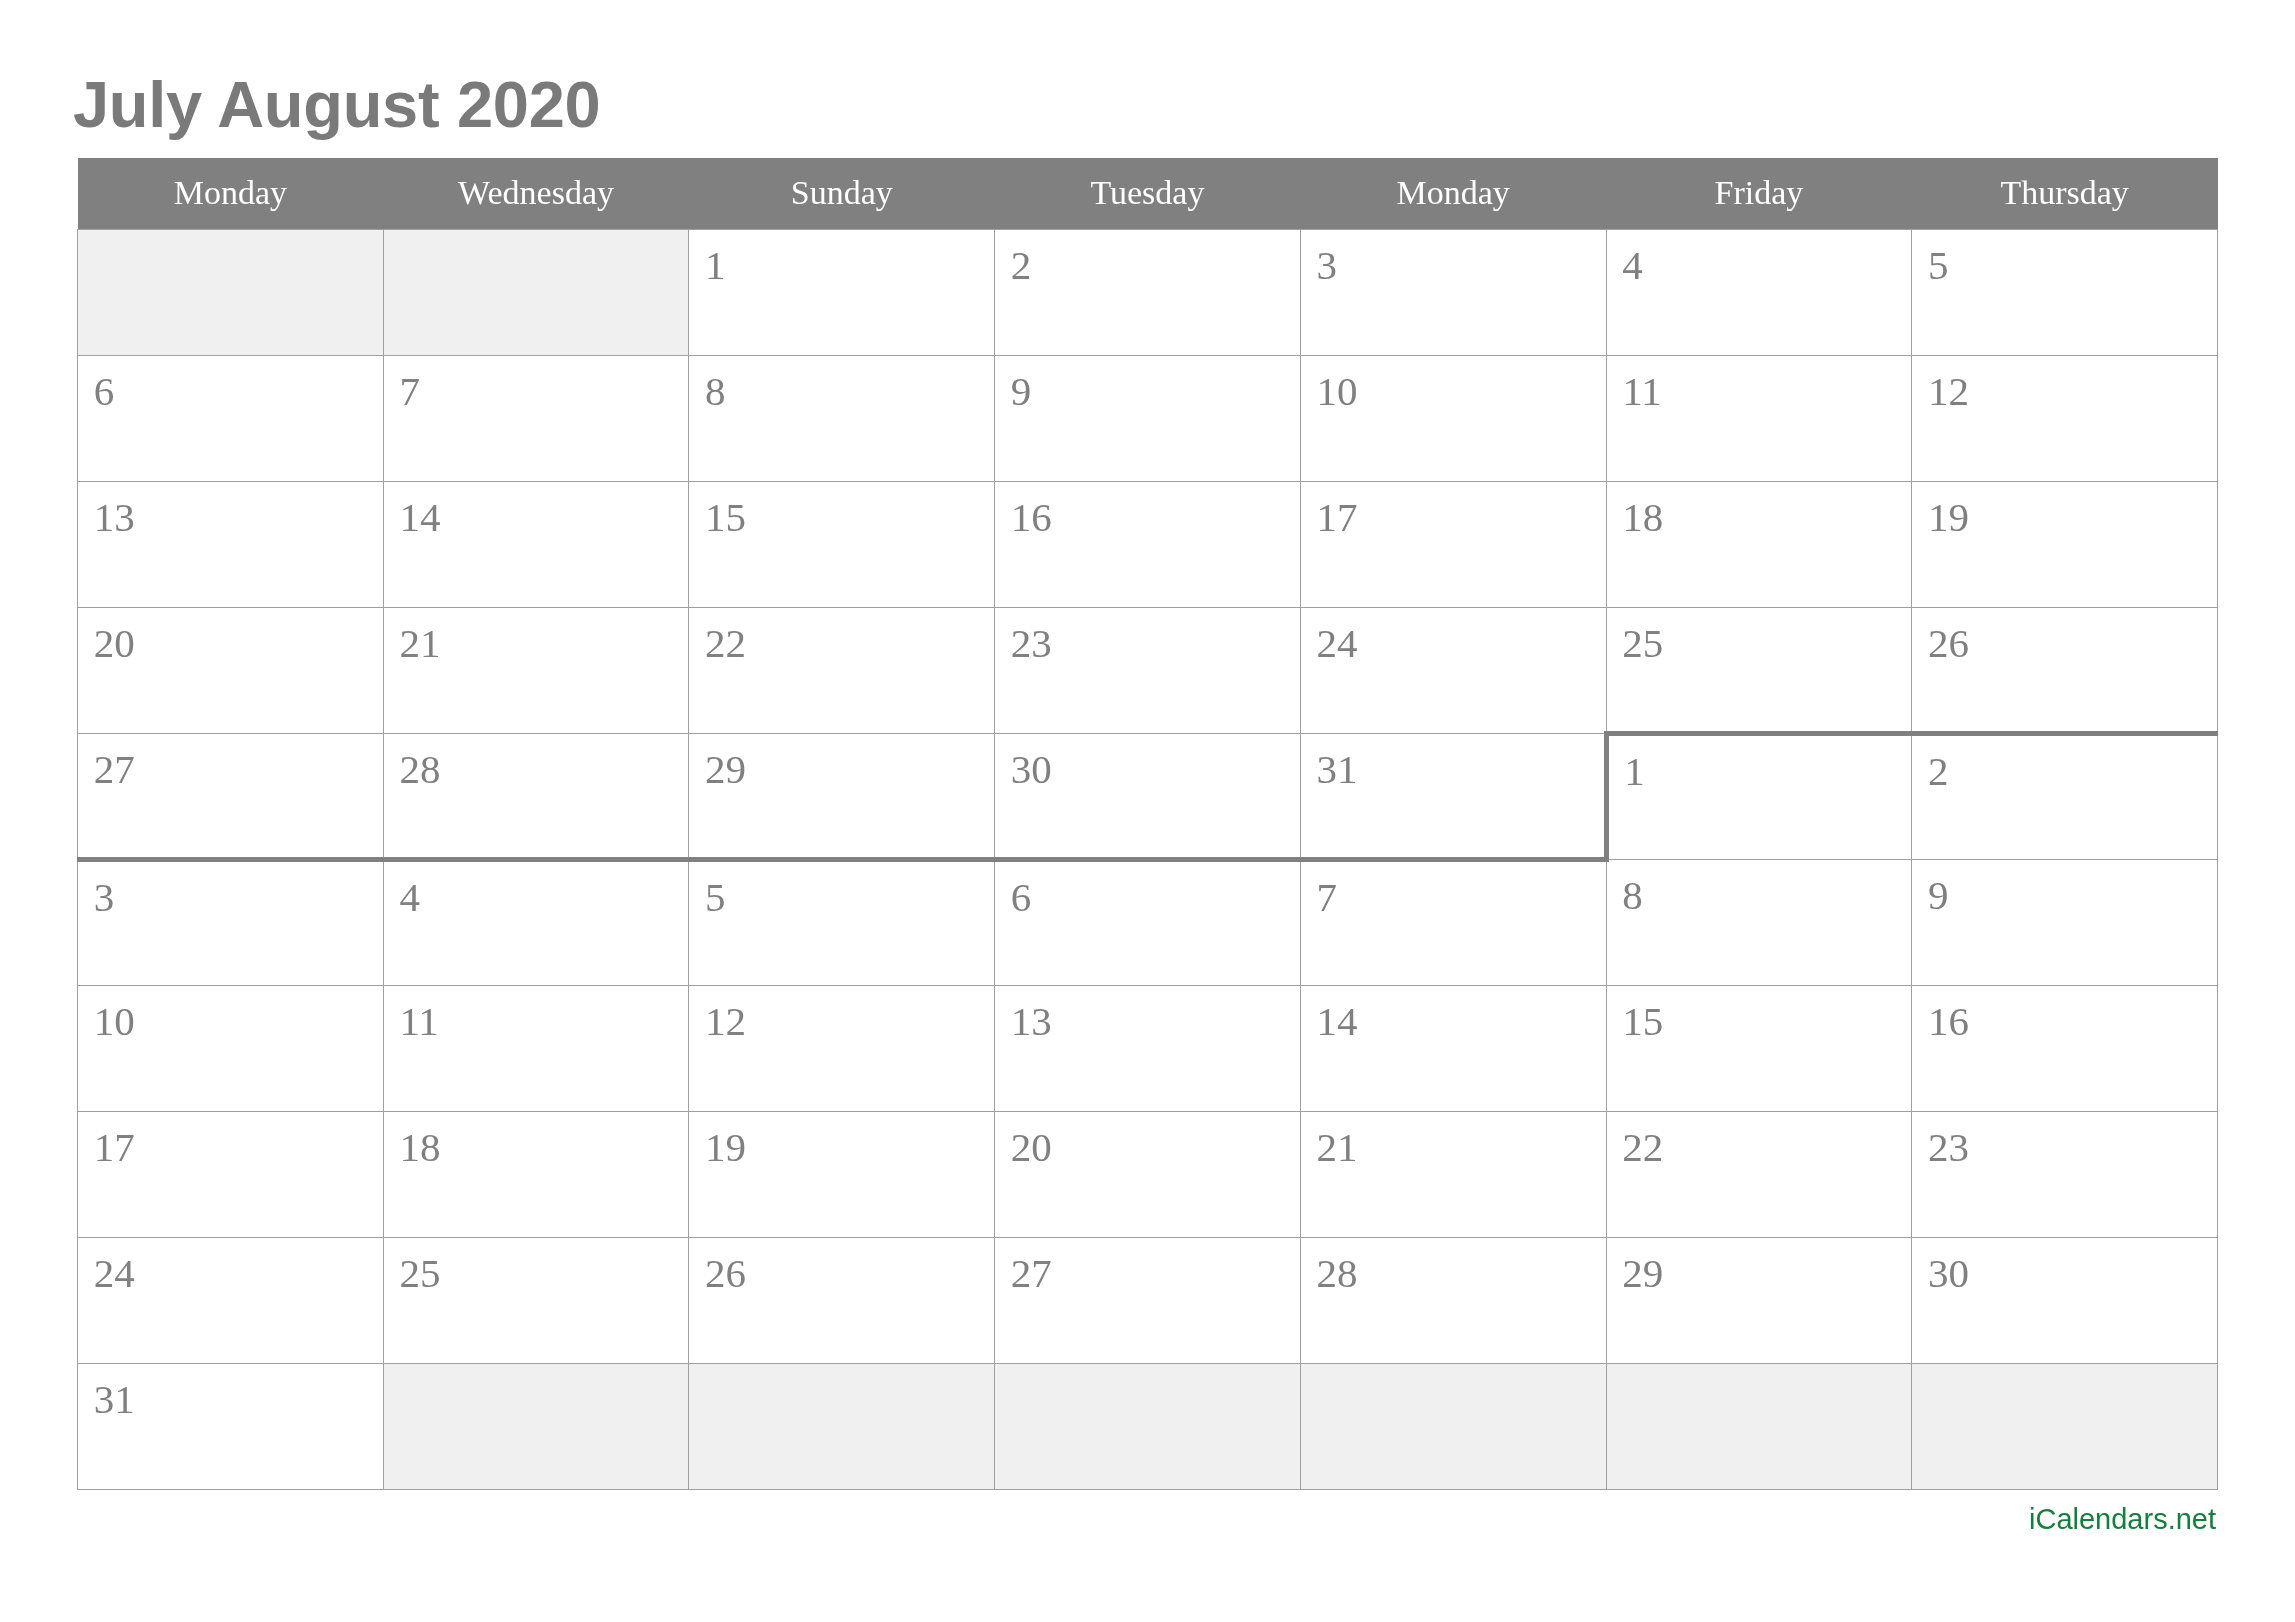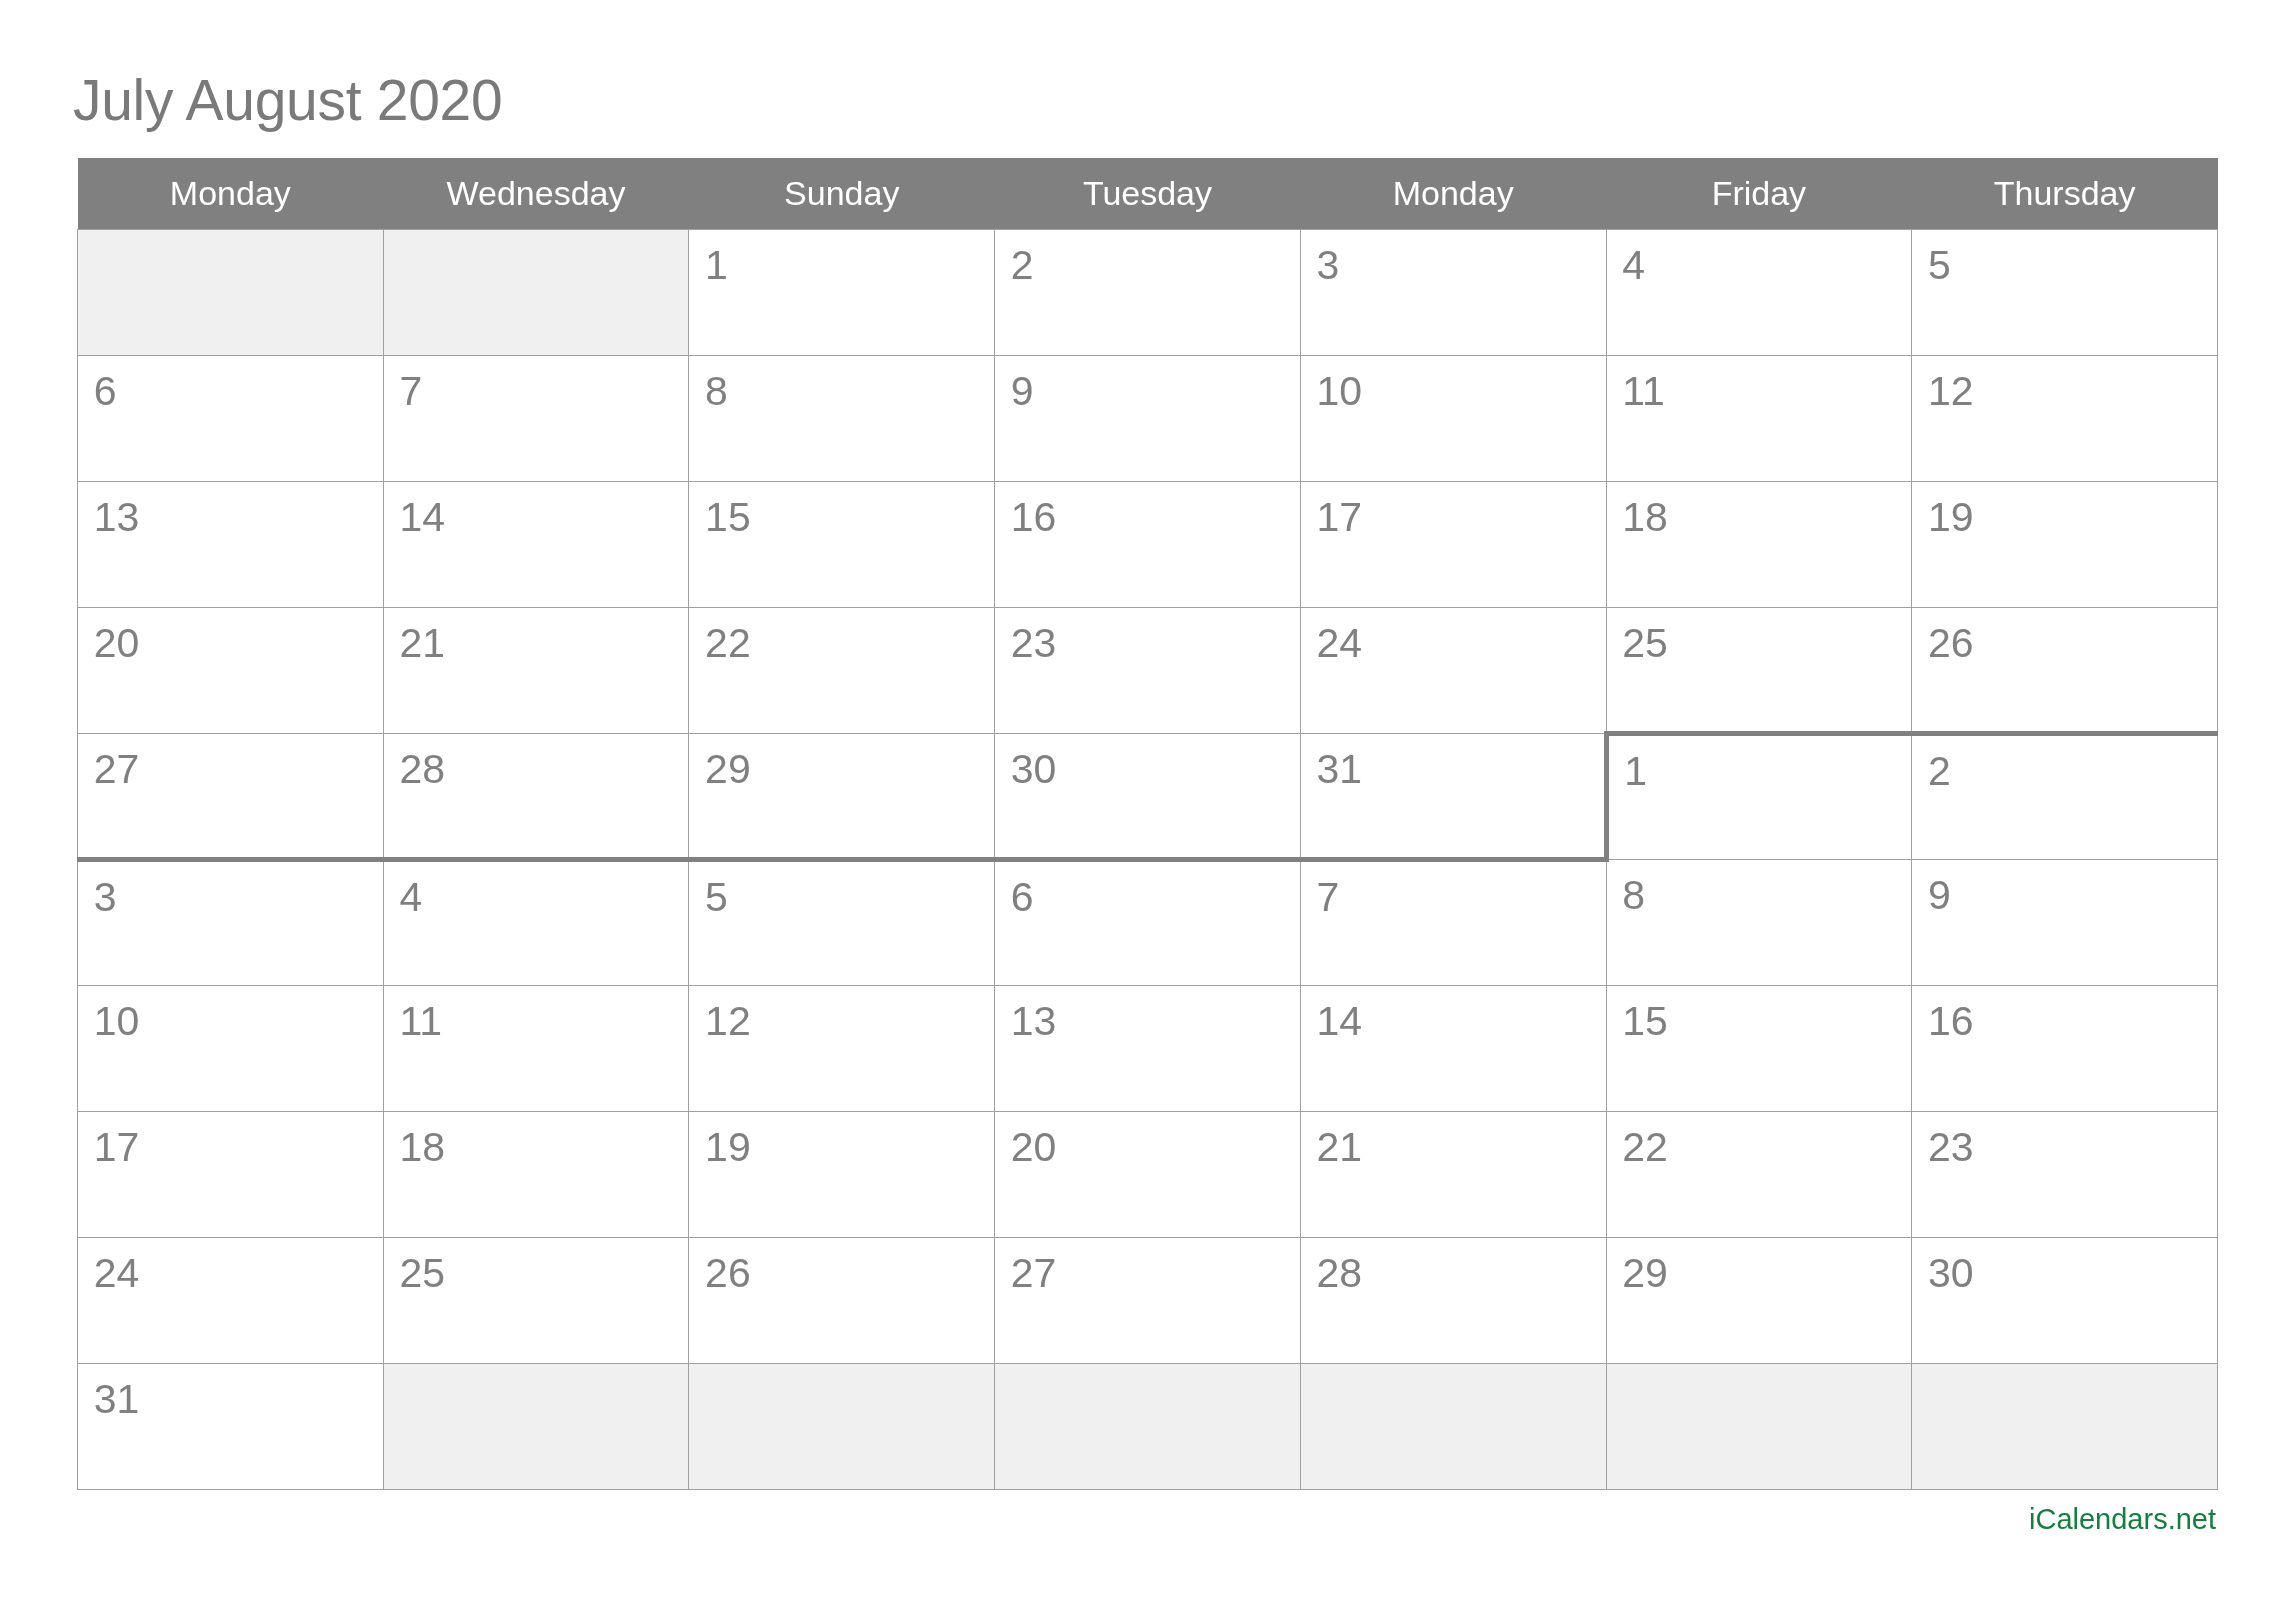--- a/index.html
+++ b/index.html
@@ -12,34 +12,35 @@
   .page {
     position: relative;
     width: 2295px;
     height: 1623px;
     background: #ffffff;
   }
   .cal-title {
     position: absolute;
     left: 73px;
     top: 71px;
-    font-size: 57px;
-    font-weight: normal;
+    font-size: 65px;
+    font-weight: bold;
     color: #7a7a7a;
     letter-spacing: -0.3px;
     line-height: 1.05;
     white-space: nowrap;
   }
   .cal-table {
     position: absolute;
     left: 77px;
     top: 158px;
     width: 2141px;
     border-collapse: collapse;
     table-layout: fixed;
+    font-family: Liberation Serif, serif;
   }
   .cal-table th {
     background: #808080;
     color: #ffffff;
     font-size: 34px;
     font-weight: normal;
     height: 71px;
     text-align: center;
     vertical-align: middle;
     border: 0;

